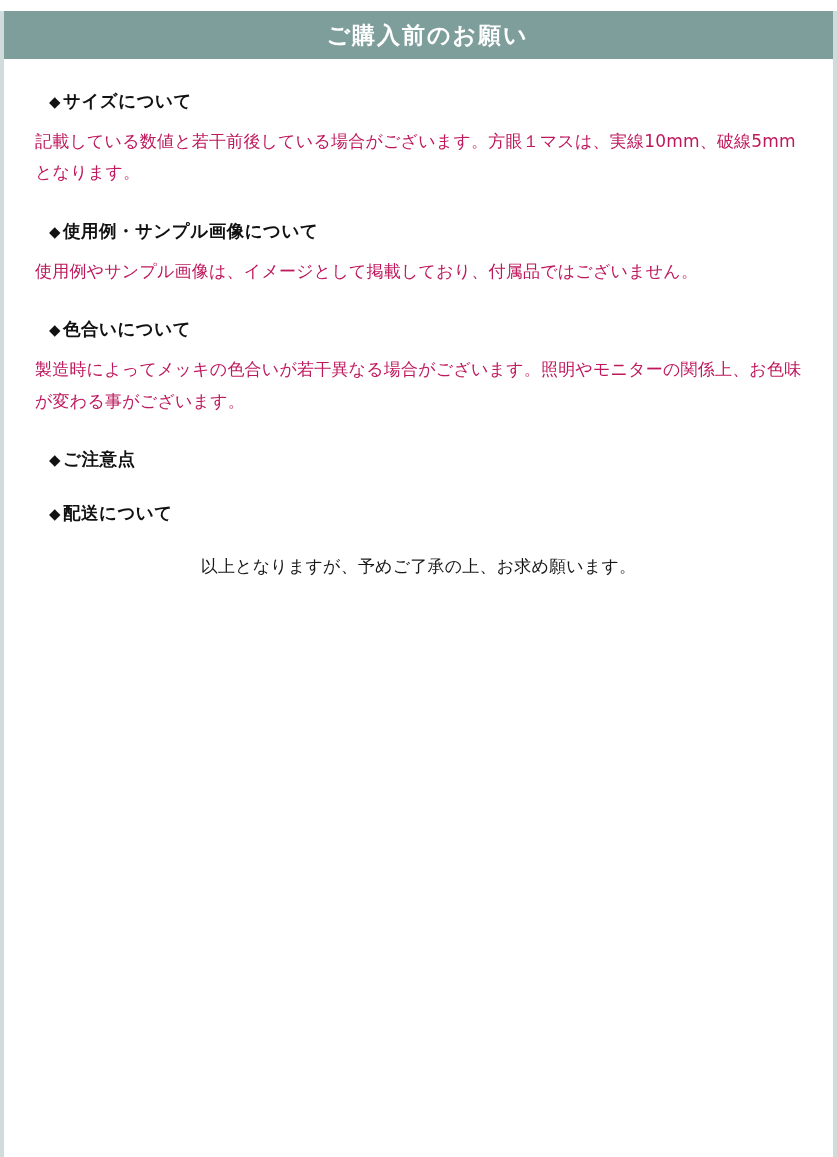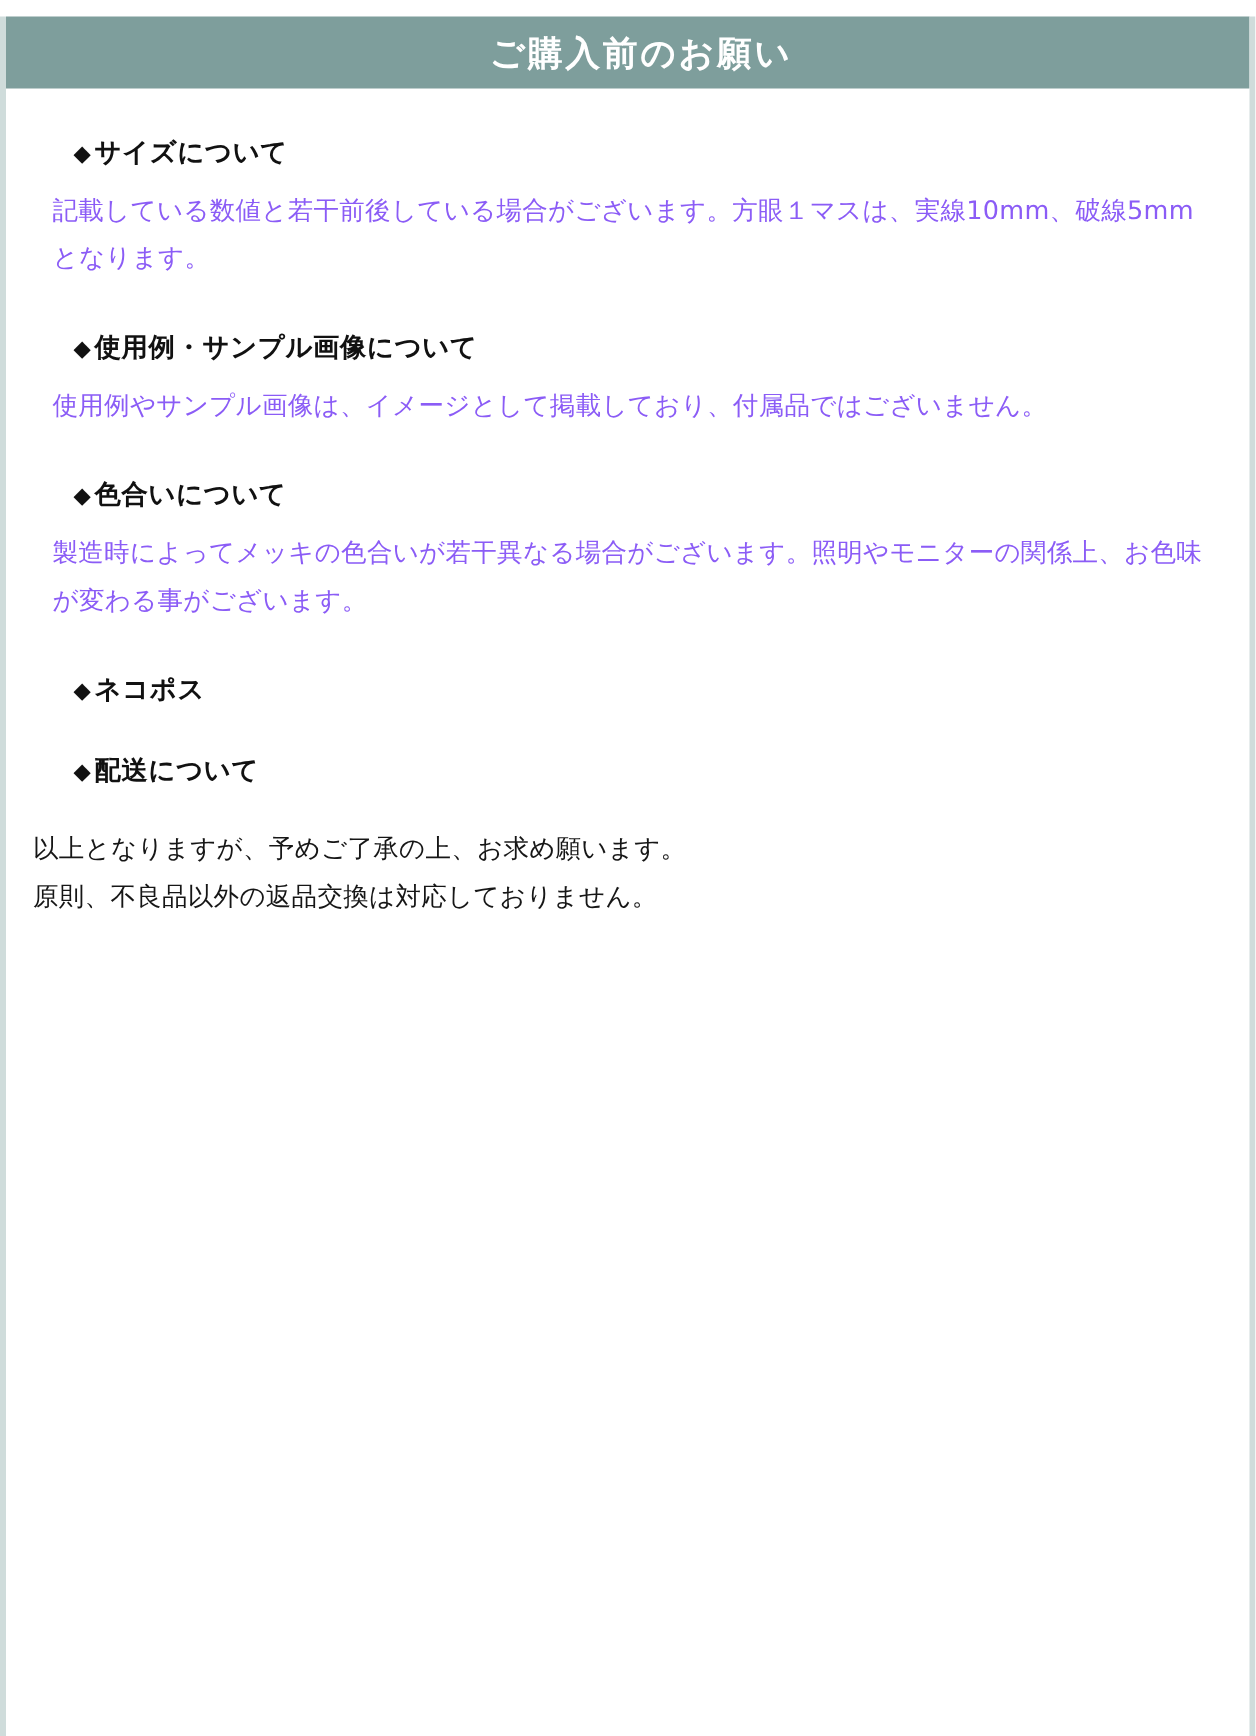--- a/index.html
+++ b/index.html
@@ -62,35 +62,35 @@
     letter-spacing: 0.5px;
     margin: 30px 0 0 14px;
   }
   .section-heading .diamond {
     font-size: 15px;
     margin-right: 2px;
   }
   .section-body {
     font-size: 17px;
     line-height: 1.85;
-    color: #8b5cf6;
+    color: #be185d;
     margin: 13px 0 0 0;
     letter-spacing: 0.2px;
   }
   .section-body p {
     margin: 0;
   }
   .footer-note {
     font-size: 17px;
     line-height: 1.85;
     color: #161616;
     margin: 26px 0 0 0;
     letter-spacing: 0.2px;
   }
-  .footer-note p { margin: 0; }
+  .footer-note p { margin: 0; text-align: center; }
   .bottom-pad { height: 16px; }
 </style>
 </head>
 <body>
 
 <div class="page">
 
   <div class="edge-rule left"></div>
   <div class="edge-rule right"></div>
 
@@ -122,33 +122,32 @@
       <div class="section-heading">
         <span class="diamond">◆</span><span>色合いについて</span>
       </div>
       <div class="section-body">
         <p>製造時によってメッキの色合いが若干異なる場合がございます。照明やモニターの関係上、お色味が変わる事がございます。</p>
       </div>
     </div>
 
     <div class="section">
       <div class="section-heading">
-        <span class="diamond">◆</span><span>ネコポス</span>
+        <span class="diamond">◆</span><span>ご注意点</span>
       </div>
     </div>
 
     <div class="section">
     </div>
 
     <div class="section">
       <div class="section-heading">
         <span class="diamond">◆</span><span>配送について</span>
       </div>
     </div>
 
     <div class="footer-note">
       <p>以上となりますが、予めご了承の上、お求め願います。</p>
-      <p>原則、不良品以外の返品交換は対応しておりません。</p>
     </div>
 
     <div class="bottom-pad"></div>
   </div>
 </div>
 
 </body></html>

